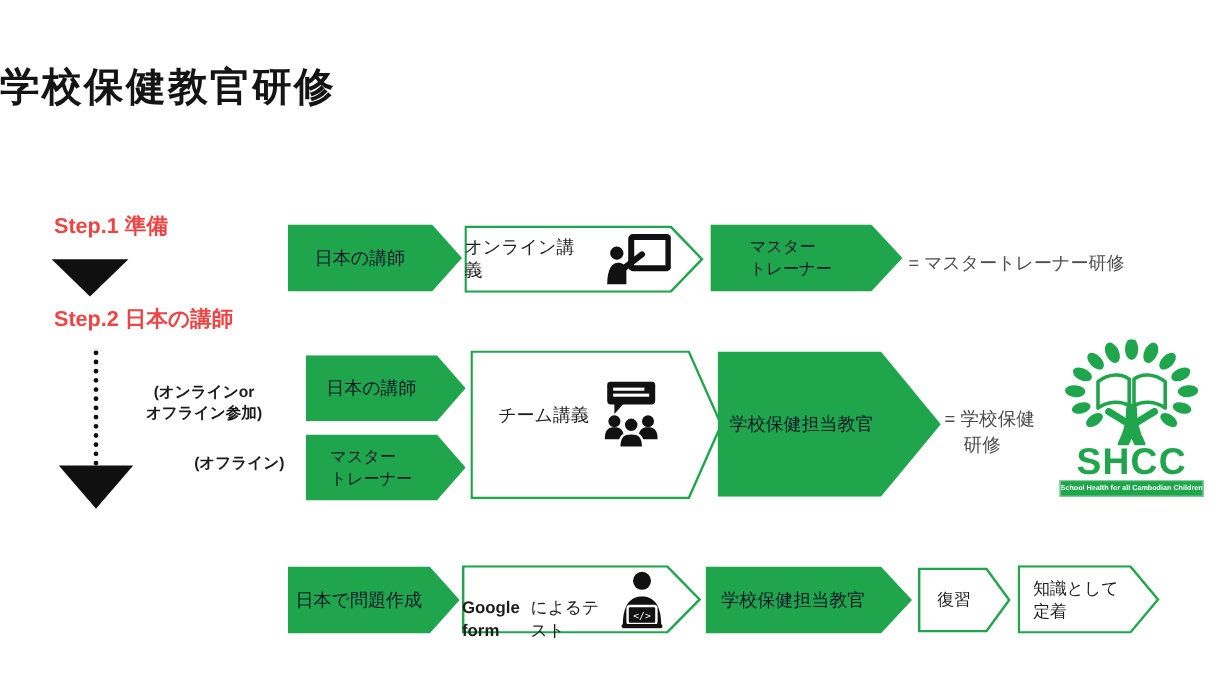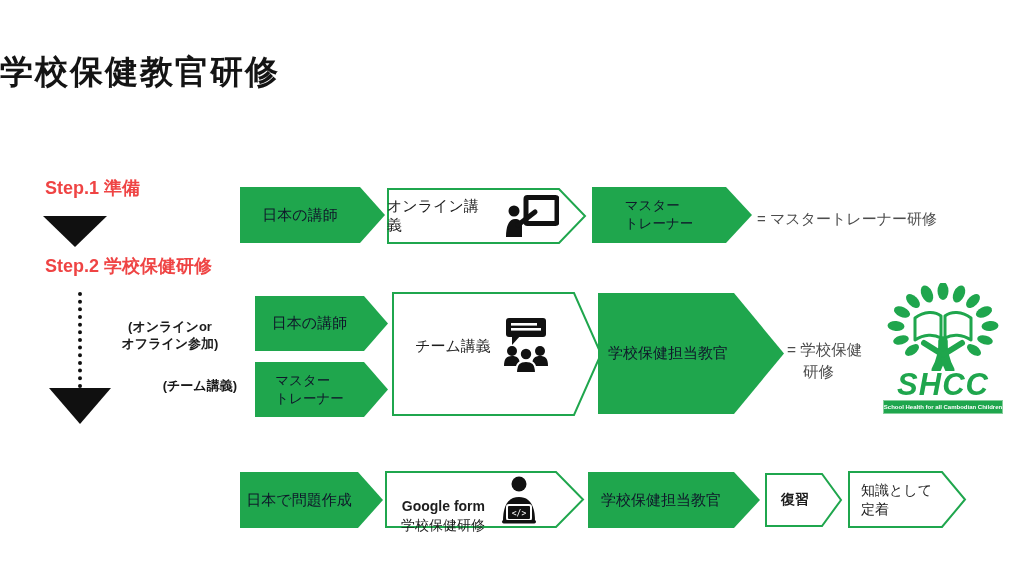--- a/index.html
+++ b/index.html
@@ -27,32 +27,32 @@
   .note1{left:103px;top:299px;width:134px;text-align:center;margin-top:20px;}
   .note2{left:105px;top:378px;width:132px;text-align:right;}
 
   .shape{position:absolute;}
   .shape svg.outline{position:absolute;left:0;top:0;display:block;}
   .lbl{position:absolute;left:0;top:0;right:0;bottom:0;display:flex;
        align-items:center;justify-content:center;color:#0f172a;font-size:15px;}
   .lbl.dark{color:#1d1d1d;}
   .stack{display:flex;flex-direction:column;align-items:flex-start;line-height:1.3;}
   .stack.small{font-size:13.5px;}
-  .gform{display:flex;flex-direction:column;align-items:flex-end;line-height:1.35;font-size:14px;margin-top:32px;}
+  .gform{display:flex;flex-direction:row;align-items:flex-end;line-height:1.35;font-size:14px;margin-top:32px;}
   .gform .b{font-weight:700;}
   .row-icon{display:flex;align-items:center;}
 
   .result{position:absolute;color:#4d4d4d;font-size:15px;}
   .result1{left:757px;top:210px;}
   .result2{left:787px;top:339px;line-height:1.45;font-size:15.5px;}
   .result2 .indent{padding-left:16px;}
 
   .logo{position:absolute;left:882px;top:283px;width:122px;height:132px;}
   .logo .acronym{position:absolute;left:0;right:0;top:84px;text-align:center;
-                 font-size:31px;font-weight:800;color:#1FA64D;letter-spacing:1px;font-style:italic;}
+                 font-size:31px;font-weight:800;color:#1FA64D;letter-spacing:1px;}
   .logo .banner{position:absolute;left:1px;right:1px;top:117px;height:12px;background:#1FA64D;
                 border:1px solid #86cf9c;color:#fff;font-size:6px;font-weight:700;
                 display:flex;align-items:center;justify-content:center;white-space:nowrap;overflow:hidden;}
 </style>
 </head>
 <body>
 
 <div class="stage">
 
   <div class="title">学校保健教官研修</div>
@@ -91,29 +91,29 @@
     <div class="lbl" style="padding-right:26px;">
       <span class="stack small">
         <span>マスター</span>
         <span>トレーナー</span>
       </span>
     </div>
   </div>
 
   <div class="result result1">= マスタートレーナー研修</div>
 
-  <div class="step-label step2-label">Step.2 学校保健研修</div>
+  <div class="step-label step2-label">Step.2 日本の講師</div>
   <div class="dotted-line"></div>
   <div class="tri-down step2-tri"></div>
 
   <div class="note note1">
     <span>(オンラインor</span><br>
     <span>オフライン参加)</span>
   </div>
-  <div class="note note2">(チーム講義)</div>
+  <div class="note note2">(オフライン)</div>
 
   <div class="shape" style="left:255px;top:296px;width:133px;height:55px;">
     <svg class="outline" width="133" height="55">
         <polygon points="0,0 109,0 133,27.5 109,55 0,55" fill="#1FA64D"></polygon>
       </svg>
     <div class="lbl" style="padding-right:24px;">日本の講師</div>
   </div>
 
   <div class="shape" style="left:255px;top:362px;width:133px;height:55px;">
     <svg class="outline" width="133" height="55">
@@ -200,42 +200,42 @@
     <div class="lbl" style="padding-right:25px;">日本で問題作成</div>
   </div>
 
   <div class="shape" style="left:385px;top:471px;width:200px;height:57px;">
     <svg class="outline" width="200" height="57">
         <polygon points="1,1 171,1 198,28.5 171,56 1,56" fill="#fff" stroke="#1FA64D" stroke-width="2"></polygon>
       </svg>
     <div class="lbl dark" style="padding-right:29px;gap:13px;">
       <span class="gform">
         <span class="b">Google form</span>
-        <span>学校保健研修</span>
+        <span>によるテスト</span>
       </span>
       <span class="row-icon">
         <svg width="42" height="48" viewBox="0 0 42 48">
           <circle cx="21" cy="8" r="7.5" fill="#111"></circle>
           <path d="M5,45 C5,27 12,21 21,21 C30,21 37,27 37,45 Z" fill="#111"></path>
           <rect x="9" y="29" width="24" height="15" rx="2" fill="#111" stroke="#fff" stroke-width="2"></rect>
           <text x="21" y="40" font-size="8" fill="#fff" text-anchor="middle" font-family="DejaVu Sans Mono, monospace">&lt;/&gt;</text>
           <rect x="4" y="44" width="34" height="3.5" rx="1.7" fill="#111"></rect>
         </svg>
       </span>
     </div>
   </div>
 
   <div class="shape" style="left:588px;top:472px;width:172px;height:56px;">
     <svg class="outline" width="172" height="56">
         <polygon points="0,0 146,0 172,28 146,56 0,56" fill="#1FA64D"></polygon>
       </svg>
     <div class="lbl" style="padding-right:26px;">学校保健担当教官</div>
   </div>
 
-  <div class="shape" style="left:765px;top:473px;width:78px;height:54px;font-weight:bold;">
+  <div class="shape" style="left:765px;top:473px;width:78px;height:54px;">
     <svg class="outline" width="78" height="54">
         <polygon points="1,1 57,1 76,27 57,53 1,53" fill="#fff" stroke="#1FA64D" stroke-width="2"></polygon>
       </svg>
     <div class="lbl dark" style="padding-right:18px;font-size:14px;">復習</div>
   </div>
 
   <div class="shape" style="left:848px;top:471px;width:119px;height:57px;">
     <svg class="outline" width="119" height="57">
         <polygon points="1,1 94,1 117,28.5 94,56 1,56" fill="#fff" stroke="#1FA64D" stroke-width="2"></polygon>
       </svg>

